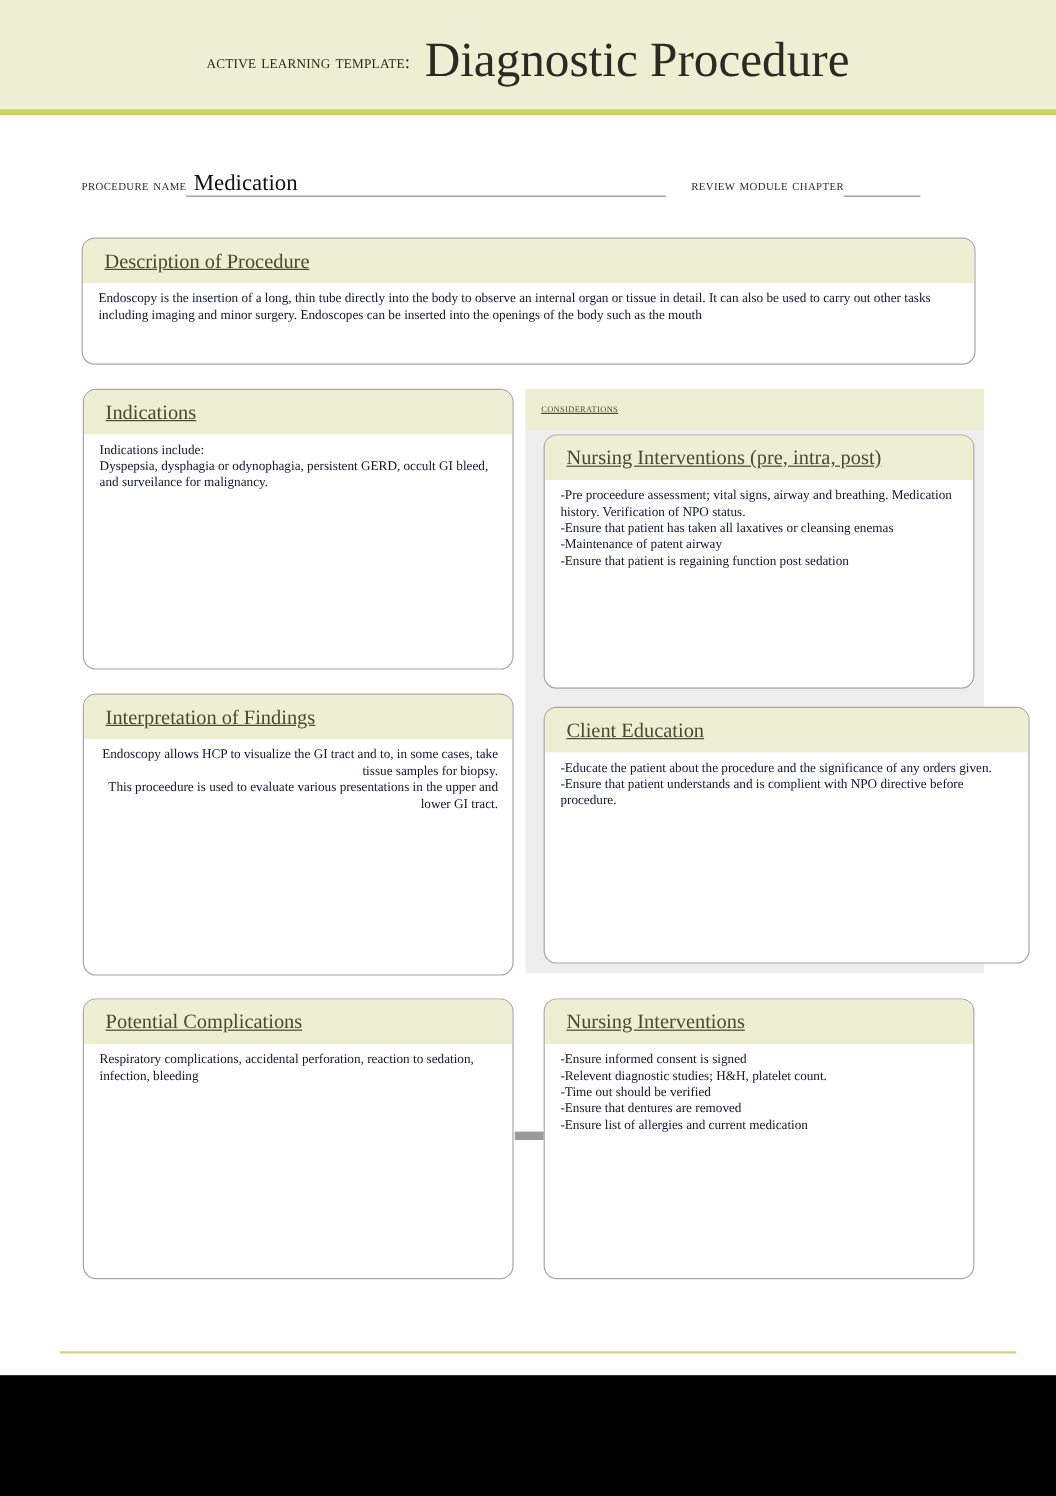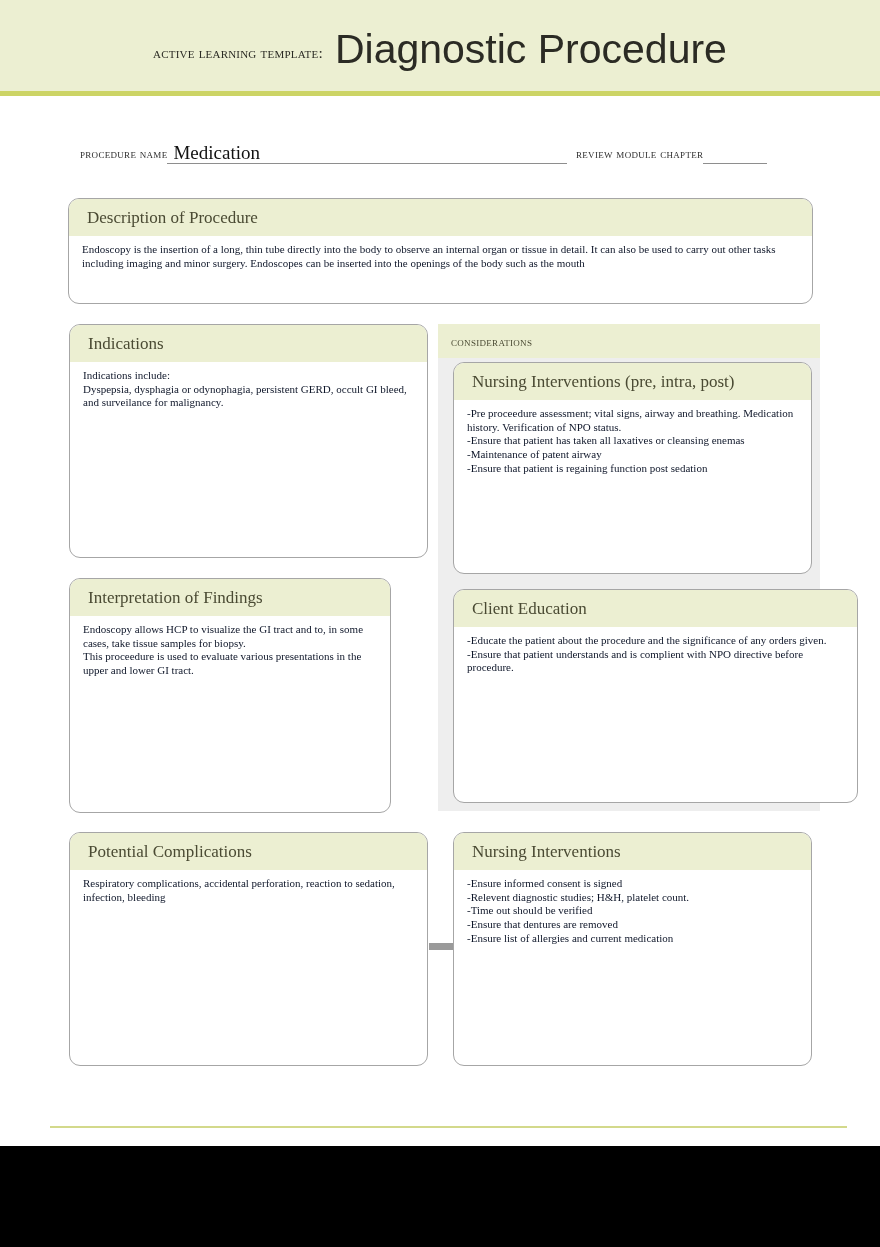--- a/index.html
+++ b/index.html
@@ -46,21 +46,21 @@
     font-family: "Liberation Serif", "DejaVu Serif", serif;
     font-size: 15.5px;
     letter-spacing: .2px;
     color: #2b2b24;
     font-variant: small-caps;
     text-transform: lowercase;
     padding-bottom: 9px;
     white-space: nowrap;
   }
   .doc-title {
-    font-family: Liberation Sans, sans-serif;
+    font-family: Liberation Serif, serif;
     font-size: 41px;
     color: #2b2b24;
     margin-left: 12px;
     line-height: 1.05;
     white-space: nowrap;
   }
 
   
   .name-row {
     position: absolute;
@@ -89,21 +89,21 @@
     display: flex;
     align-items: flex-end;
   }
   .field-value {
     font-size: 19px;
     color: #111;
     padding: 0 4px 1px 6px;
     white-space: nowrap;
     line-height: 1;
   }
-  #field-procedure-name { left: 12px; bottom: 0; }
+  #field-procedure-name { left: 0; bottom: 0; }
   #field-procedure-name .field-line { width: 400px; }
   #field-review-chapter { left: 508px; bottom: 0; margin-top: 25px; }
   #field-review-chapter .field-line { width: 64px; }
 
   
   .card {
     position: absolute;
     box-sizing: border-box;
     border: 1.2px solid #a6a6a6;
     border-radius: 11px;
@@ -116,54 +116,55 @@
     display: flex;
     align-items: center;
     padding-left: 18px;
     box-sizing: border-box;
   }
   .card-head-title {
     font-size: 17px;
     color: #4a4a33;
     line-height: 1;
     white-space: nowrap;
+    text-decoration: underline;
   }
   .card-body {
     padding: 7px 12px 8px 13px;
     font-size: 11px;
     line-height: 1.245;
     color: #0f172a;
     white-space: pre-line;
   }
 
   
   #card-description { left: 68px;  top: 198px; width: 745px; height: 106px; }
   #card-indications  { left: 69px;  top: 324px; width: 359px; height: 234px; }
-  #card-interpretation { left: 69px; top: 578px; width: 322px; height: 235px; }
+  #card-interpretation { left: 69px; top: 578px; width: 359px; height: 235px; text-align: right; }
   #card-complications { left: 69px; top: 832px; width: 359px; height: 234px; }
 
   
   #considerations-panel {
     position: absolute;
     left: 438px; top: 324px;
     width: 382px; height: 487px;
     background: #eeeeee;
   }
   #considerations-head {
     position: absolute;
     left: 438px; top: 324px;
     width: 382px; height: 34px;
     background: #ecefd2;
     display: flex;
     align-items: center;
     padding-left: 13px;
     box-sizing: border-box;
   }
   #considerations-head .card-head-title {
-    font-size: 13px;
+    font-size: 10px;
     letter-spacing: .3px;
     color: #4a4a33;
     font-variant: small-caps;
     text-transform: lowercase;
   }
   #card-nursing-periop { left: 453px; top: 362px; width: 359px; height: 212px; }
   #card-client-education { left: 453px; top: 589px; width: 405px; height: 214px; }
   #card-nursing-interventions { left: 453px; top: 832px; width: 359px; height: 234px; }
 
   

